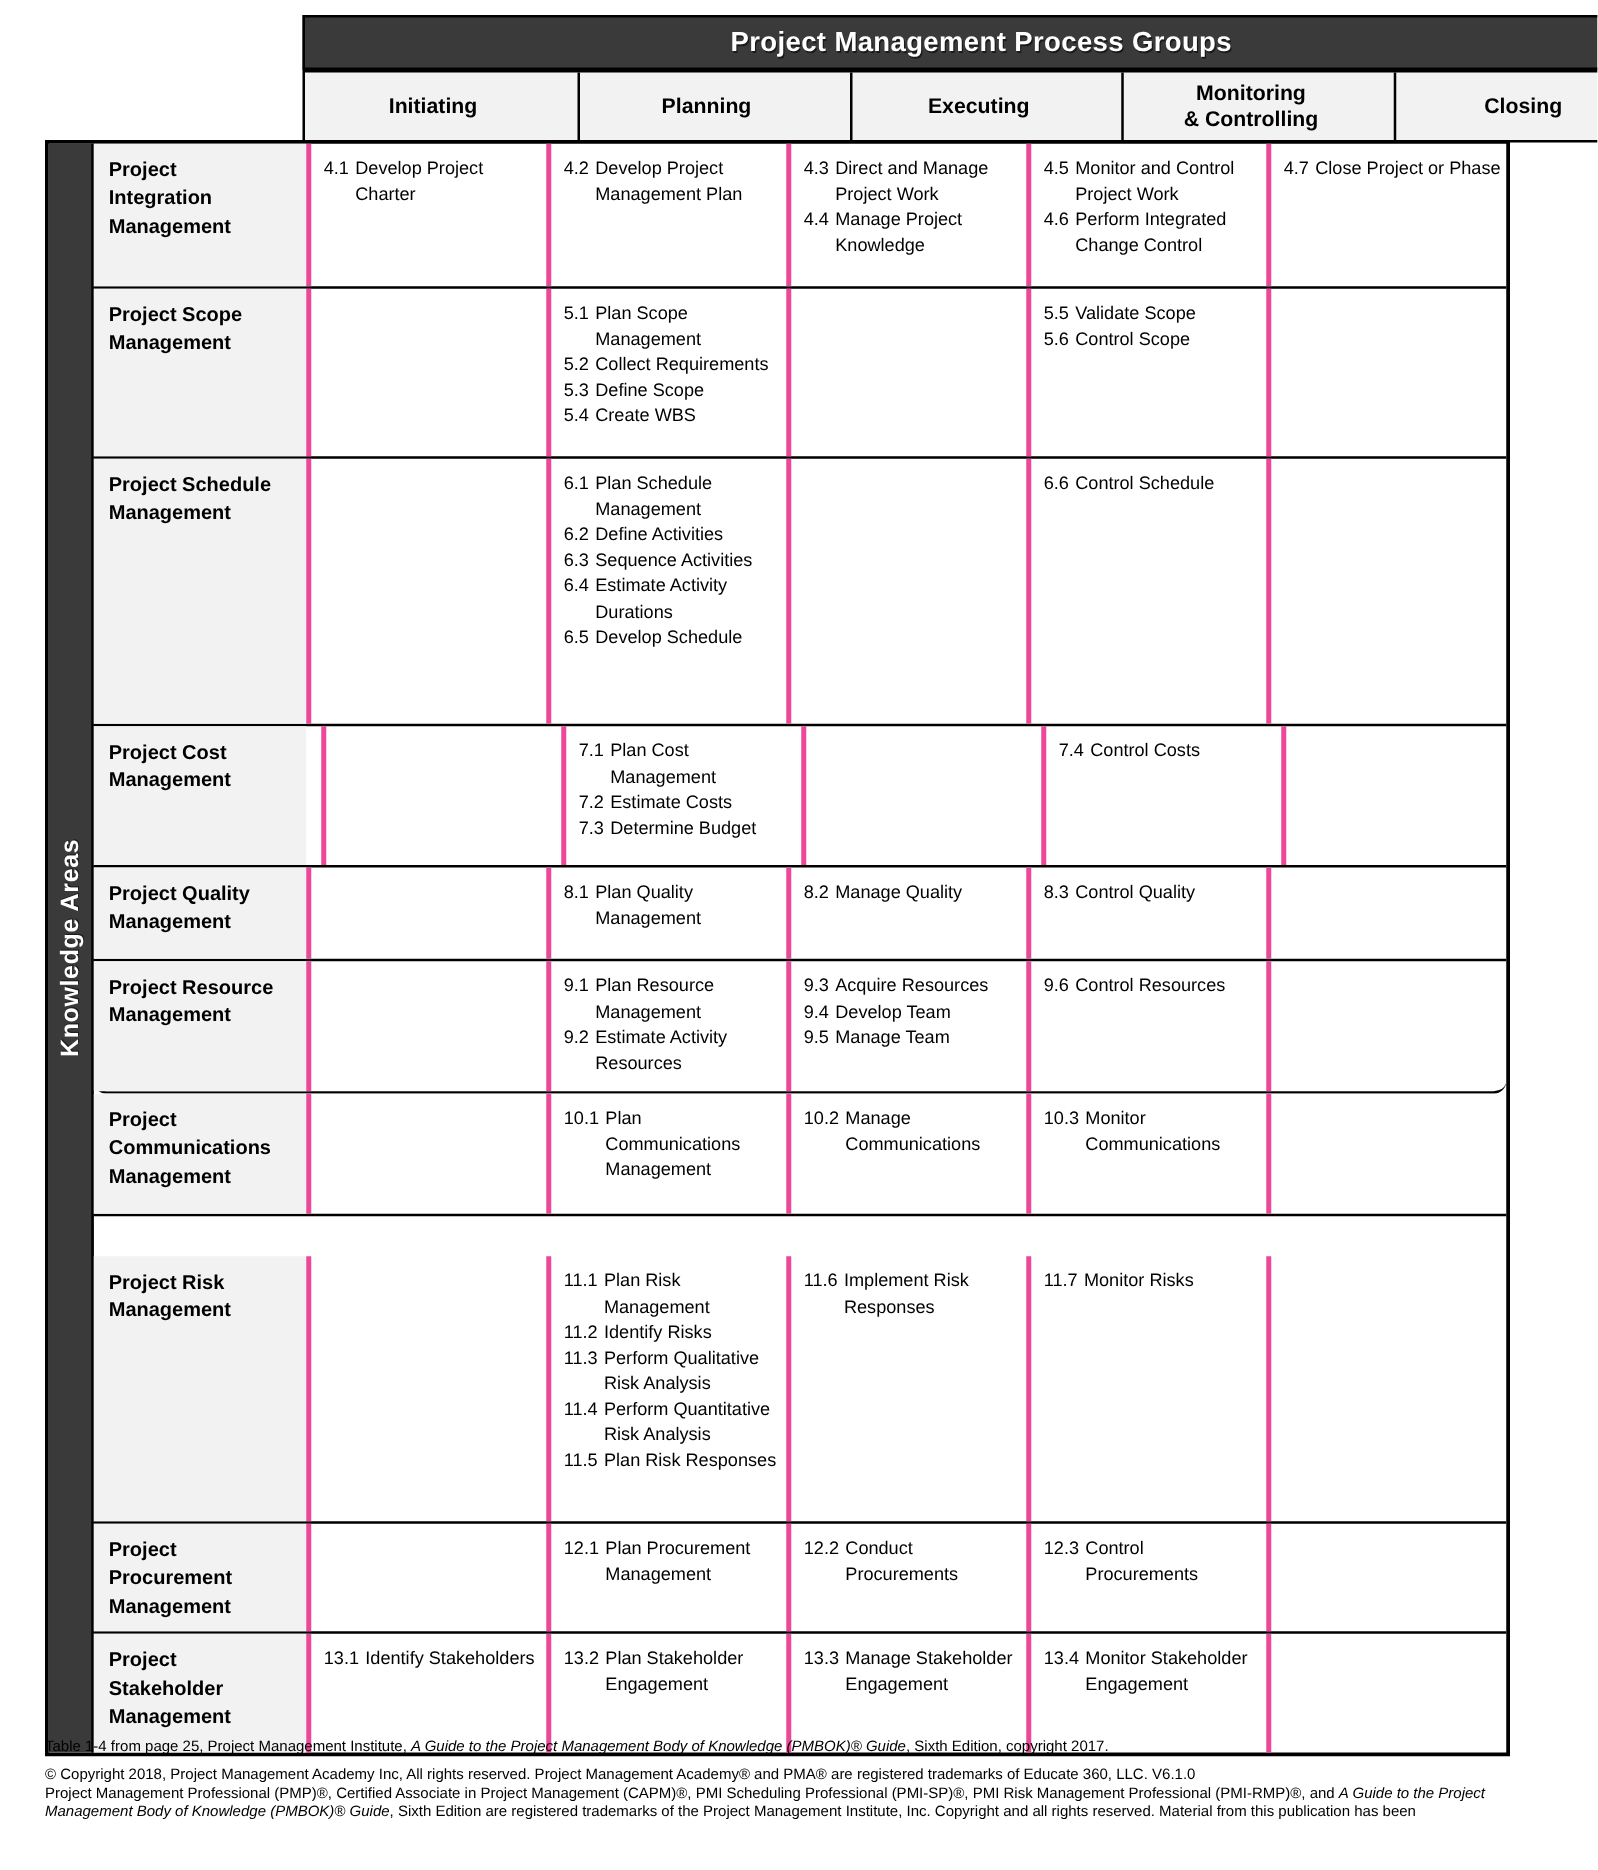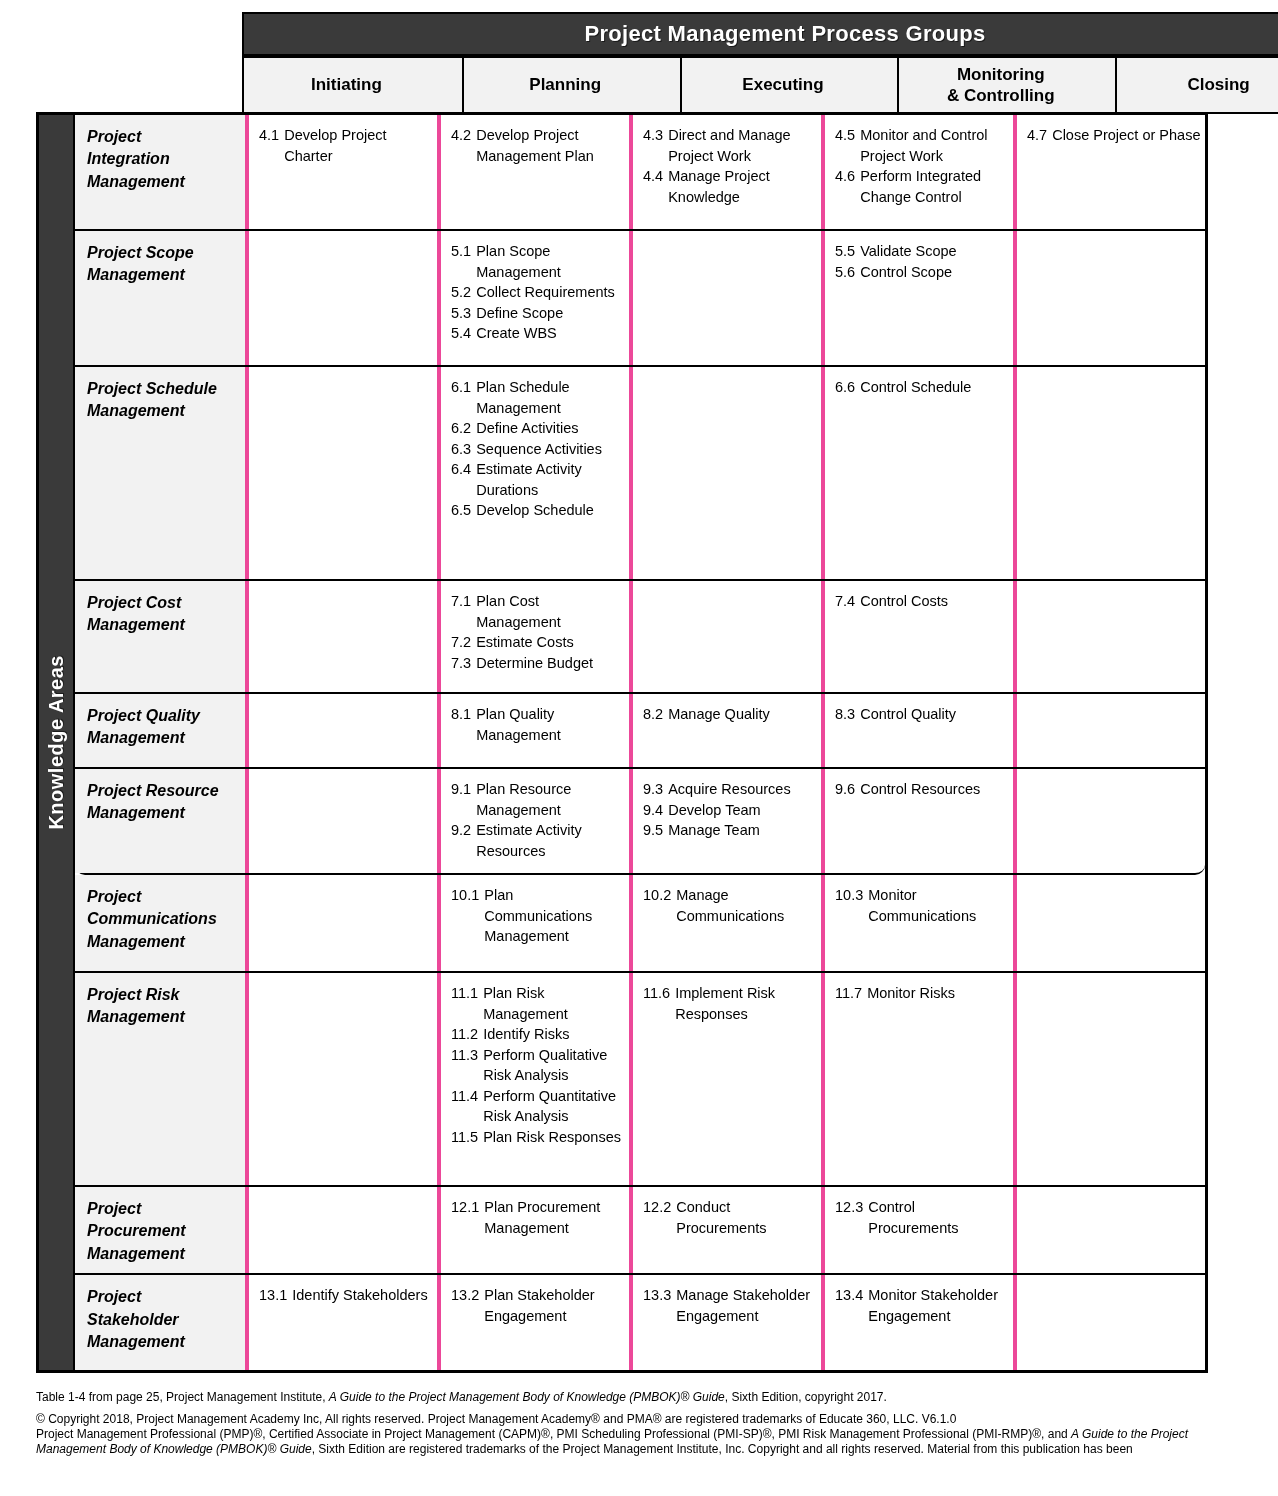--- a/index.html
+++ b/index.html
@@ -41,21 +41,21 @@
   #kabar span {
     writing-mode:vertical-rl; transform:rotate(180deg);
     color:#fff; font-weight:bold; font-size:20px; letter-spacing:0.5px; white-space:nowrap;
     text-shadow:1px 1px 0 rgba(0,0,0,0.5);
   }
   #rows { flex:1; display:flex; flex-direction:column; }
   .row { display:grid; grid-template-columns:170px repeat(5,1fr); border-bottom:2px solid #000; }
   .row:last-child { border-bottom:none; }
   .area {
     background:var(--light,#f2f2f2); font-weight:bold; font-size:16px; line-height:1.4;
-    padding:11px 6px 8px 12px; white-space:pre-line;font-style:italic;
+    padding:11px 6px 8px 12px; white-space:pre-line;
   }
   .cell { border-left:4px solid #ec4899; padding:10px 4px 8px 10px; font-size:14.5px; line-height:1.42; }
   .proc { display:flex; align-items:flex-start; }
   .proc .num { flex:0 0 auto; white-space:pre; margin-right:5px; }
   .proc .txt { flex:1 1 auto; }
 
   
   #footer { position:absolute; left:36px; top:1390px; width:1212px; font-size:12px; line-height:15px; }
   .fline { margin:0; }
   .fline.gap { margin-bottom:7px; }
@@ -185,21 +185,21 @@
           </div>
           <div class="cell"></div>
           <div class="cell">
             <div class="proc">
               <span class="num">6.6</span>
               <span class="txt">Control Schedule</span>
             </div>
           </div>
           <div class="cell"></div>
         </div>
-        <div class="row" style="min-height: 113px;">
+        <div class="row" style="min-height: 113px; gap: 12px;">
           <div class="area">Project Cost
 Management</div>
           <div class="cell"></div>
           <div class="cell">
             <div class="proc">
               <span class="num">7.1</span>
               <span class="txt">Plan Cost Management</span>
             </div>
             <div class="proc">
               <span class="num">7.2</span>
@@ -297,21 +297,21 @@
             </div>
           </div>
           <div class="cell">
             <div class="proc">
               <span class="num">10.3</span>
               <span class="txt">Monitor Communications</span>
             </div>
           </div>
           <div class="cell"></div>
         </div>
-        <div class="row" style="min-height: 214px;">
+        <div class="row" style="min-height: 214px; margin-top: 32px;">
           <div class="area">Project Risk
 Management</div>
           <div class="cell"></div>
           <div class="cell">
             <div class="proc">
               <span class="num">11.1</span>
               <span class="txt">Plan Risk Management</span>
             </div>
             <div class="proc">
               <span class="num">11.2</span>

